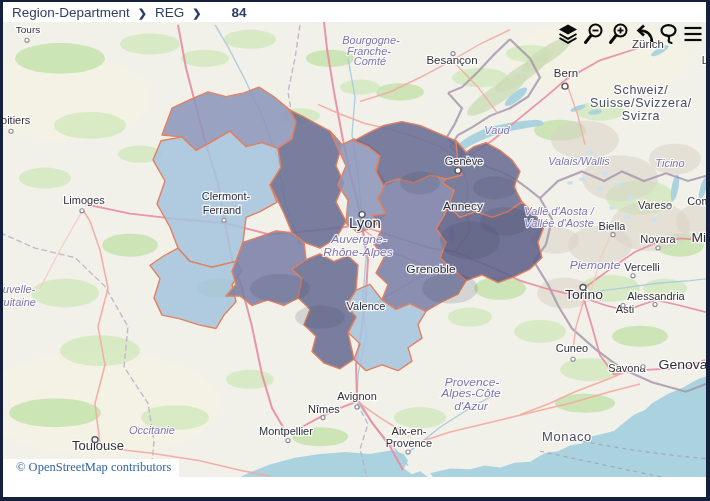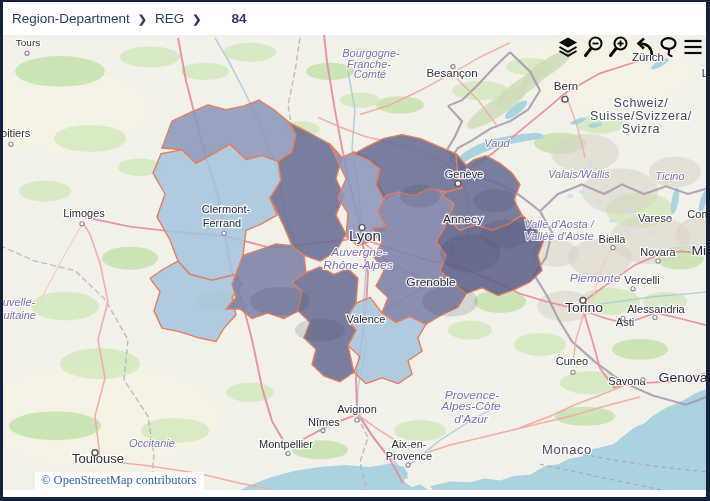--- a/index.html
+++ b/index.html
@@ -2,42 +2,42 @@
 <html><head>
 <meta charset="utf-8">
 <style>
   html,body{margin:0;padding:0;background:#3a3f4a;}
   .window{
     width:710px;height:501px;box-sizing:border-box;position:relative;
     border:solid #15203c;border-width:2px 4px 4px 3px;background:#fff;
     font-family:"Liberation Sans",sans-serif;overflow:hidden;
   }
   .breadcrumb{
-    height:33px;display:flex;align-items:center;gap:8px;
+    height:20px;display:flex;align-items:center;gap:8px;
     padding-left:9px;background:#ffffff;font-size:13.5px;color:#2e3f60;
     white-space:nowrap;
   }
   .breadcrumb .sep{font-size:11px;font-weight:bold;transform:translateY(.5px);}
   .breadcrumb .crumb{cursor:pointer;}
   .breadcrumb .crumb.current{font-weight:bold;margin-left:22px;}
   .map{position:relative;width:100%;height:455px;background:#f1f0e9;}
   .map svg.base{position:absolute;inset:0;width:100%;height:100%;display:block;}
   svg text{font-family:"Liberation Sans",sans-serif;}
   .toolbar{
     position:absolute;top:-3px;right:1px;display:flex;align-items:center;gap:0;
   }
   .toolbar .tool{
     width:25px;height:30px;display:flex;align-items:center;justify-content:center;
     background:transparent;border:none;padding:0;cursor:pointer;
   }
   .toolbar .tool svg{width:24px;height:24px;}
   .attribution{
     position:absolute;left:0;bottom:0;background:rgba(255,255,255,.88);
     font-family:"Liberation Serif",serif;font-size:12.5px;color:#3465a4;
-    padding:1px 8px 2px 6px;line-height:15px;cursor:pointer;margin-left:32px;
+    padding:1px 8px 2px 13px;line-height:15px;cursor:pointer;
   }
 </style>
 </head>
 <body>
 
 <div class="window">
 
   <div class="breadcrumb">
     <span class="crumb">Region-Department</span>
     <span class="sep">❯</span>

